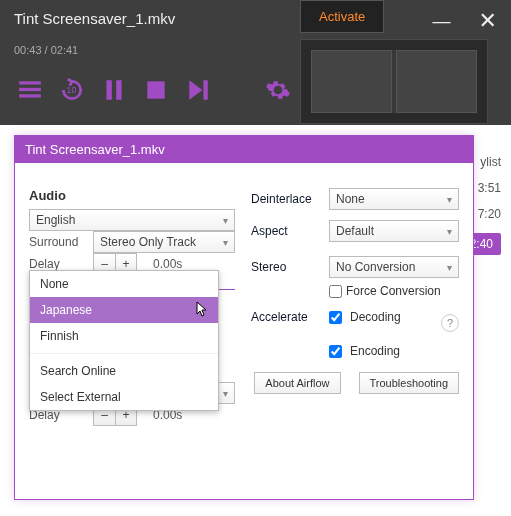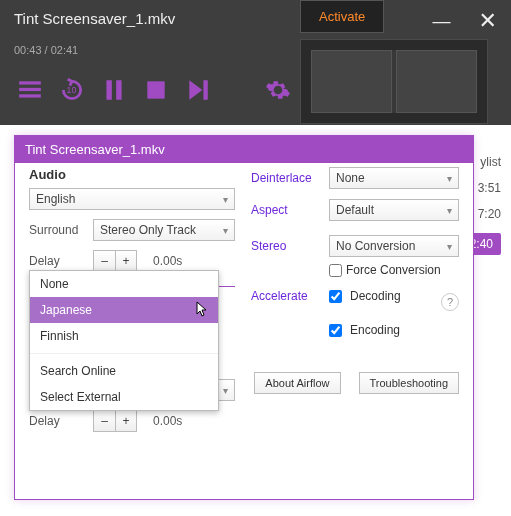--- a/index.html
+++ b/index.html
@@ -13,29 +13,29 @@
 .activate{position:absolute;top:0;left:300px;background:#222;border:1px solid #555;padding:8px 18px;color:#ff8a2b;font-size:13px}
 .preview{position:absolute;top:39px;left:300px;width:188px;height:85px;background:#2a2a2a;border:1px solid #4a4a4a}
 .pv-inner{position:absolute;inset:10px;background:#383838;display:flex;gap:4px}
 .pv-box{flex:1;background:#444;border:1px solid #555}
 .controls{display:flex;gap:14px;padding:16px 16px 12px;align-items:center}
 .ctrl{width:28px;height:28px;color:#a14bc3;display:flex;align-items:center;justify-content:center}
 .ctrl svg{width:26px;height:26px}
 .ctrl-gap{width:24px}
 .panel{position:absolute;top:135px;left:14px;width:460px;height:365px;background:#fff;border:1px solid #a14bc3;box-shadow:0 0 8px rgba(161,75,195,.25)}
 .panel-head{background:#a14bc3;color:#fff;font-size:13px;padding:6px 10px}
-.panel-body{display:flex;padding:4px 14px;gap:16px;font-size:12px;color:#333;position:relative;height:241px}
+.panel-body{display:flex;padding:25px 14px;gap:16px;font-size:12px;color:#333;position:relative;height:241px}
 .col-l{width:208px}
 .col-r{flex:1}
 .sect-h{font-weight:bold;font-size:13px;margin-bottom:6px}
 .select,.combo{border:1px solid #bbb;background:linear-gradient(#fff,#f2f2f2);padding:3px 6px;width:100%;display:flex;justify-content:space-between;align-items:center;font-size:12px;color:#444;height:22px}
 .chev{color:#888;font-size:10px}
-.row{display:flex;align-items:center;gap:8px;margin-top:9px}
+.row{display:flex;align-items:center;gap:8px;}
 .lbl{width:56px;color:#555}
-.lbl-r{width:70px;color:#6d28d9}
+.lbl-r{width:70px;color:#0f172a}
 .step{display:flex}
 .step button{width:22px;height:22px;border:1px solid #bbb;background:linear-gradient(#fff,#eee);font-size:12px;color:#444}
 .step button:first-child{border-right:none}
 .val{margin-left:8px;color:#555}
 .divider{border:none;border-top:1px solid #a14bc3;margin:14px 0 10px;width:100%}
 .col-l2{margin-top:92px}
 .dropdown{position:absolute;top:107px;left:14px;width:190px;background:#fff;border:1px solid #bbb;box-shadow:0 2px 6px rgba(0,0,0,.25);z-index:5}
 .dd-item{padding:6px 10px;font-size:12px;color:#333}
 .dd-hl{background:#a86fc9;color:#fff;position:relative}
 .cursor{position:absolute;right:8px;top:4px;font-size:14px;color:#000}

